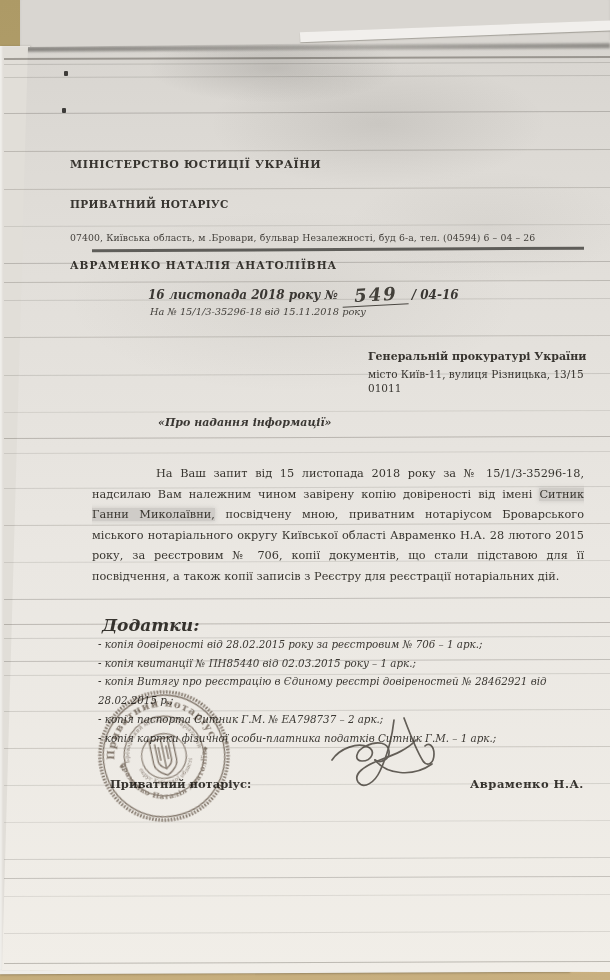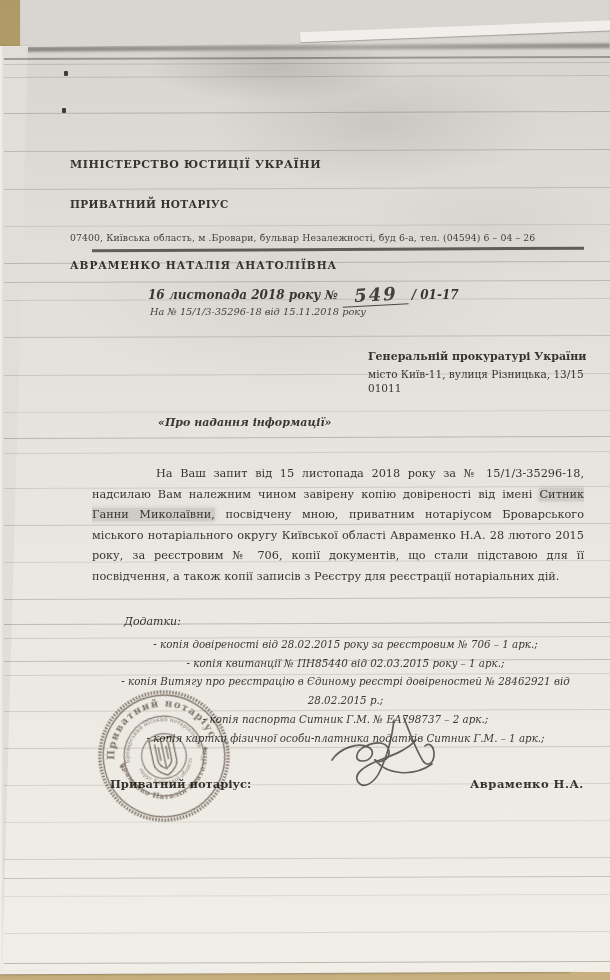--- a/index.html
+++ b/index.html
@@ -48,22 +48,22 @@
   .outnum{display:inline-block;font-size:18px;font-weight:bold;font-style:italic;
     letter-spacing:2px;padding:0 10px 0 12px;border-bottom:1.5px solid #4a4742;
     transform:rotate(-3deg) translateY(2px);color:#43403a;}
   .replyline{left:150px;top:266px;font-style:italic;font-size:9.8px;color:#45423d;}
   .addressee{left:368px;top:310px;width:225px;font-size:10.5px;line-height:14.5px;}
   .addr-name{font-weight:bold;font-size:11px;margin-bottom:2px;}
   .subject{left:158px;top:376px;font-style:italic;font-weight:bold;font-size:11px;color:#3a3733;}
   .bodytext{left:92px;top:424px;width:492px;font-size:11.3px;line-height:20.6px;
     text-align:justify;text-indent:64px;color:#38352f;}
   .hl{background:rgba(150,147,142,.30);box-shadow:0 0 4px rgba(150,147,142,.35);}
-  .att-title{left:124px;top:575px;font-style:italic;font-weight:normal;font-size:11px;}
-  .att-list{left:98px;top:595px;width:495px;font-style:italic;font-size:10.3px;line-height:18.7px;color:#3b3833;text-align:center;}
+  .att-title{left:102px;top:575px;font-style:italic;font-weight:bold;font-size:17px;}
+  .att-list{left:98px;top:595px;width:495px;font-style:italic;font-size:10.3px;line-height:18.7px;color:#3b3833;}
   .sig-label{left:110px;top:737px;font-weight:bold;font-size:11.5px;z-index:2;}
   .signer{left:470px;top:737px;font-weight:bold;font-size:11.5px;letter-spacing:.5px;z-index:2;}
   .sig-svg{left:328px;top:668px;z-index:4;}
   
   .stamp{left:96px;top:648px;width:136px;height:136px;z-index:6;
     transform:rotate(-12deg);mix-blend-mode:multiply;opacity:.82;filter:blur(.3px);}
 </style>
 </head>
 <body>
 
@@ -79,21 +79,21 @@
 
   <div class="abs ctr hdr1">МІНІСТЕРСТВО ЮСТИЦІЇ УКРАЇНИ</div>
   <div class="abs ctr hdr3">ПРИВАТНИЙ НОТАРІУС</div>
   <div class="abs ctr hdr4">АВРАМЕНКО  НАТАЛІЯ  АНАТОЛІЇВНА</div>
   <div class="abs ctr hdr-addr">07400, Київська область,  м .Бровари, бульвар Незалежності, буд 6-а, тел. (04594) 6 – 04 – 26</div>
   <div class="abs hdr-rule"></div>
 
   <div class="abs dateline">
     <span>16 листопада 2018 року №</span>
     <span class="outnum">549</span>
-    <span>/ 01-17</span>
+    <span>/ 04-16</span>
   </div>
   <div class="abs replyline">На № 15/1/3-35296-18 від 15.11.2018 року</div>
 
   <div class="abs addressee">
     <div class="addr-name">Генеральній прокуратурі України</div>
     <div>місто Київ-11, вулиця Різницька, 13/15</div>
     <div>01011</div>
   </div>
 
   <div class="abs subject">«Про надання інформації»</div>

